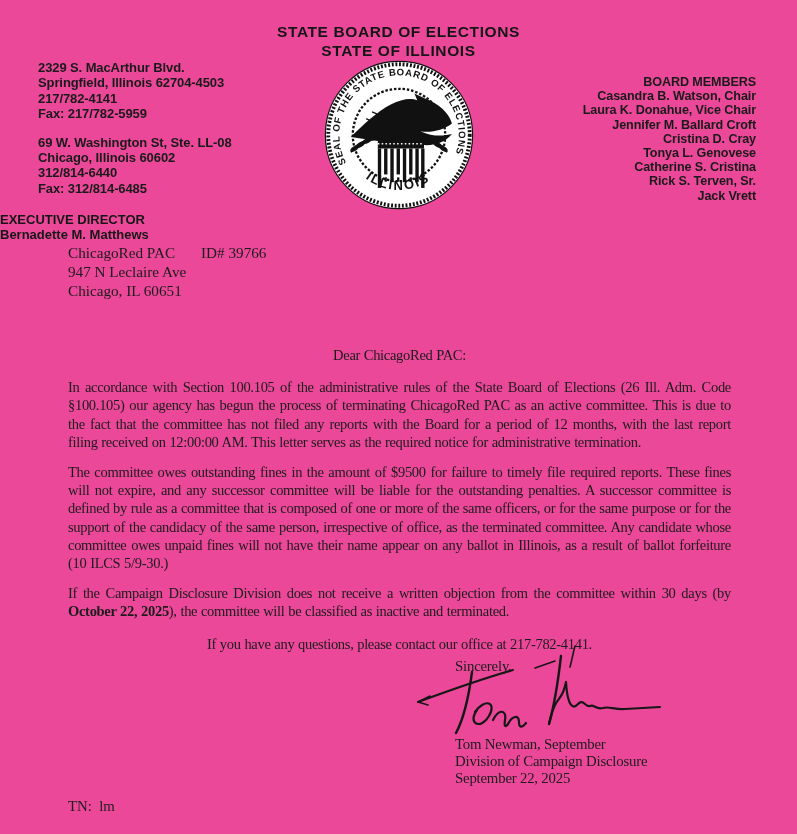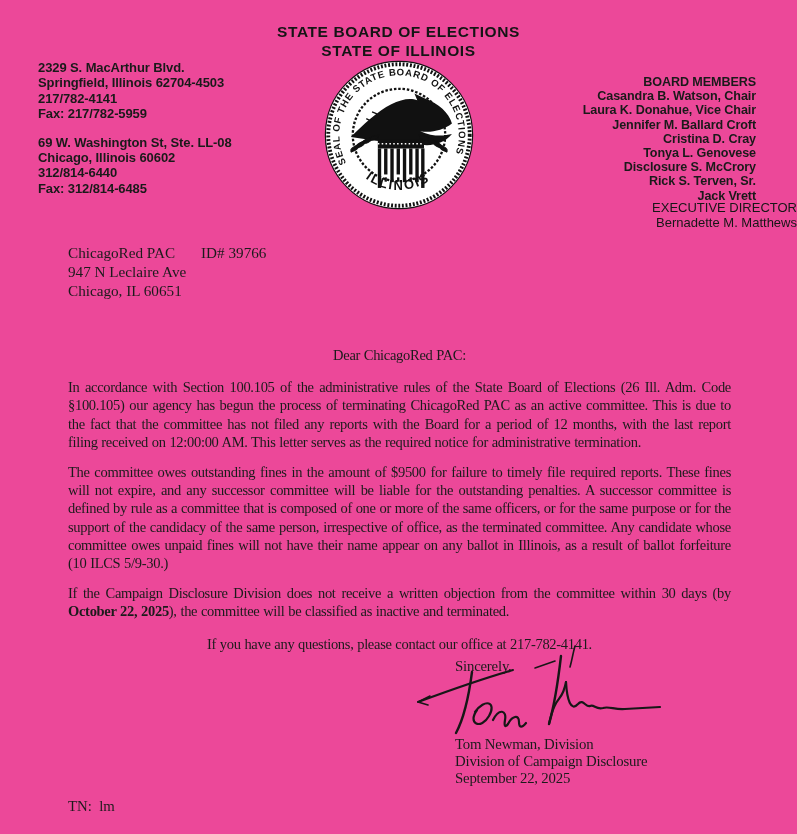--- a/index.html
+++ b/index.html
@@ -49,24 +49,24 @@
     color: #1a1a1a;
     margin-left: 32px;
   }
   .seal-wrap {
     position: absolute;
     left: 322px; top: 58px;
     width: 154px; height: 154px;
   }
   .exec-block {
     position: absolute;
-    left: 0; right: 0; top: 201px;
-    text-align: right;
-    font-family: "Liberation Sans", sans-serif;
-    font-weight: normal;
+    left: 0; right: 0; top: 213px;
+    text-align: left;
+    font-family: "Liberation Sans", sans-serif;
+    font-weight: bold;
     font-size: 13px;
     line-height: 14.5px;
     color: #161616;
   }
   
   .recipient {
     position: absolute;
     left: 68px; top: 243px;
     font-size: 15.2px;
     line-height: 19.2px;
@@ -192,21 +192,21 @@
     </svg>
   </div>
 
   <div class="board-block">
     <div>BOARD MEMBERS</div>
     <div>Casandra B. Watson, Chair</div>
     <div>Laura K. Donahue, Vice Chair</div>
     <div>Jennifer M. Ballard Croft</div>
     <div>Cristina D. Cray</div>
     <div>Tonya L. Genovese</div>
-    <div>Disclosure S. McCrory</div>
+    <div>Catherine S. Cristina</div>
     <div>Rick S. Terven, Sr.</div>
     <div>Jack Vrett</div>
   </div>
 
   <div class="exec-block">
     <div>EXECUTIVE DIRECTOR</div>
     <div>Bernadette M. Matthews</div>
   </div>
 
   <div class="recipient">
@@ -240,20 +240,20 @@
       <path d="M 60,72 C 70,58 82,62 74,76 C 66,90 52,84 62,70" stroke-width="2.2"></path>
       <path d="M 78,80 C 84,68 92,70 90,80 C 89,86 90,88 93,84 C 97,76 104,74 104,82 C 104,88 107,88 111,83" stroke-width="2.2"></path>
 
       <path d="M 146,16 C 143,42 138,70 134,84" stroke-width="2.4"></path>
       <path d="M 134,84 C 141,52 147,64 151,42" stroke-width="2.2"></path>
       <path d="M 151,42 C 152,60 156,72 163,64 C 168,58 171,68 175,66 C 179,64 181,70 188,68 C 194,66 200,70 210,69 L 245,67" stroke-width="2.2"></path>
     </g>
   </svg>
 
   <div class="signer-block">
-    <div>Tom Newman, Division</div>
+    <div>Tom Newman, September</div>
     <div>Division of Campaign Disclosure</div>
     <div>September 22, 2025</div>
   </div>
 
   <div class="initials">TN:  lm</div>
 
 </div>
 
 </body></html>

